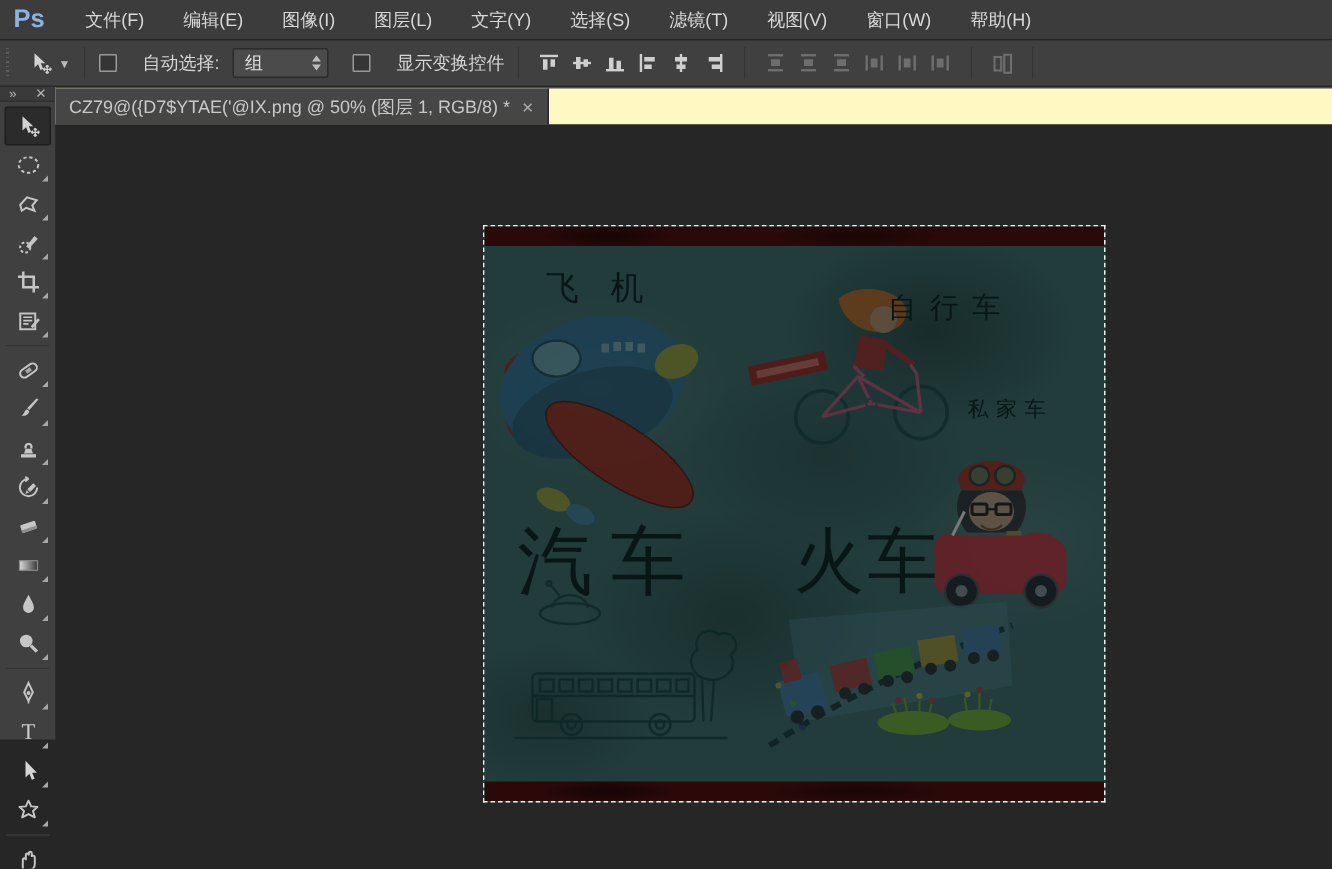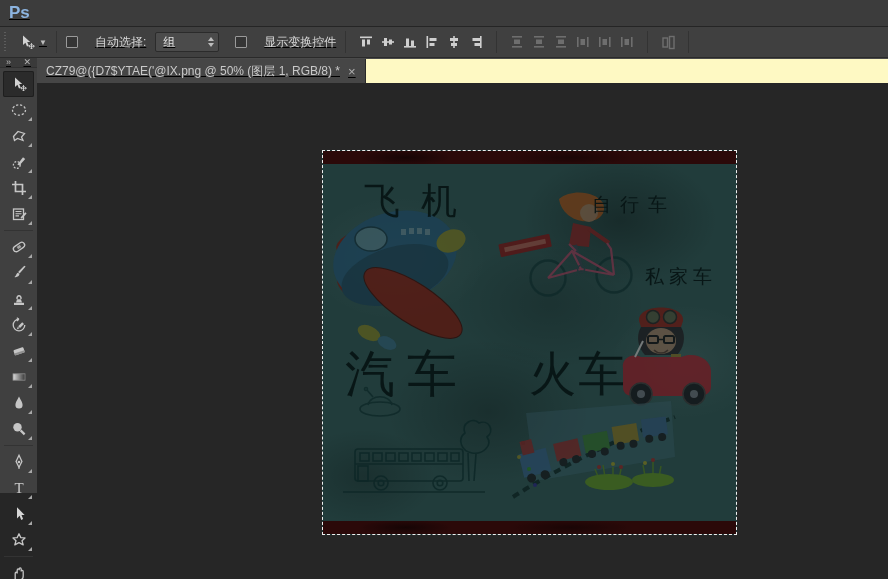--- a/index.html
+++ b/index.html
@@ -1,18 +1,18 @@
 <!DOCTYPE html>
 <html><head>
 <meta charset="utf-8">
 <style>
   * { margin:0; padding:0; box-sizing:border-box; }
   html,body { width:888px; height:579px; overflow:hidden; background:#262626;
     font-family:"Liberation Sans","DejaVu Sans",sans-serif; }
-  .app { width:888px; height:493px; display:flex; flex-direction:column;text-decoration:underline; }
+  .app { width:888px; height:493px; display:flex; flex-direction:column; }
 
   
   .menubar { height:27px; background:#3c3c3c; border-bottom:1px solid #252525;
     display:flex; align-items:center; flex:0 0 auto; }
   .ps-logo { color:#8cb4e0; font-weight:bold; font-size:17px; margin:0 14px 0 9px; letter-spacing:0; }
   .menu-item { color:#d8d8d8; font-size:12px; padding:0 13px; line-height:26px; cursor:default; }
 
   
   .optionsbar { height:31px; background:#404040; border-bottom:1px solid #2a2a2a;
     display:flex; align-items:center; flex:0 0 auto; color:#d6d6d6; font-size:12px; }
@@ -78,33 +78,45 @@
   .band { position:absolute; left:0; right:0; height:13px;
     background:
       radial-gradient(60px 10px at 20% 50%, rgba(0,0,0,0.5), transparent 80%),
       radial-gradient(80px 10px at 60% 50%, rgba(0,0,0,0.4), transparent 80%),
       #2b0909; }
   .band-top { top:0; } .band-bottom { bottom:0; }
   .artwork { position:absolute; left:0; top:0; }
 
   .cn-label { position:absolute; font-family:"Liberation Serif","DejaVu Serif",serif;
     color:rgba(6,20,20,0.92); white-space:nowrap; }
-  .label-airplane   { left:41px;  top:26px;  font-size:36px; letter-spacing:21px;text-align:center; }
+  .label-airplane   { left:41px;  top:26px;  font-size:22px; letter-spacing:21px;text-align:center; }
   .label-bicycle    { left:269px; top:41px;  font-size:19px; letter-spacing:9px; }
-  .label-private-car{ left:322px; top:113px; font-size:19px; letter-spacing:5px; }
+  .label-private-car{ left:322px; top:113px; font-size:14px; letter-spacing:5px; }
   .label-car        { left:22px;  top:190px; font-size:50px; letter-spacing:12px; }
   .label-train      { left:206px; top:192px; font-size:47px; letter-spacing:2px; }
 </style>
 </head>
 <body>
 
 <div class="app">
 
   <div class="menubar">
     <span class="ps-logo">Ps</span>
+    <span id="menu-items" style="display:flex;">
+        <span class="menu-item">文件(F)</span>
+        <span class="menu-item">编辑(E)</span>
+        <span class="menu-item">图像(I)</span>
+        <span class="menu-item">图层(L)</span>
+        <span class="menu-item">文字(Y)</span>
+        <span class="menu-item">选择(S)</span>
+        <span class="menu-item">滤镜(T)</span>
+        <span class="menu-item">视图(V)</span>
+        <span class="menu-item">窗口(W)</span>
+        <span class="menu-item">帮助(H)</span>
+      </span>
   </div>
 
   <div class="optionsbar">
     <div class="grip-v"></div>
     <div class="tool-preset">
       <span id="preset-icon">
           <svg width="18" height="18" viewBox="0 0 18 18">
             <path d="M5,2.5 L5,12 L7.4,9.8 L9,13.6 L10.8,12.8 L9.2,9.1 L12.2,9.1 Z" fill="#d2d2d2"></path>
             <path d="M13.5,10.5 v5.5 M10.8,13.2 h5.5 M13.5,10.5 l-1,1.2 m1,-1.2 l1,1.2 M10.8,13.2 l1.2,-1 m-1.2,1 l1.2,1 M16.3,13.2 l-1.2,-1 m1.2,1 l-1.2,1 M13.5,16 l-1,-1.2 m1,1.2 l1,-1.2" stroke="#d2d2d2" stroke-width="0.9" fill="none"></path>
           </svg>

